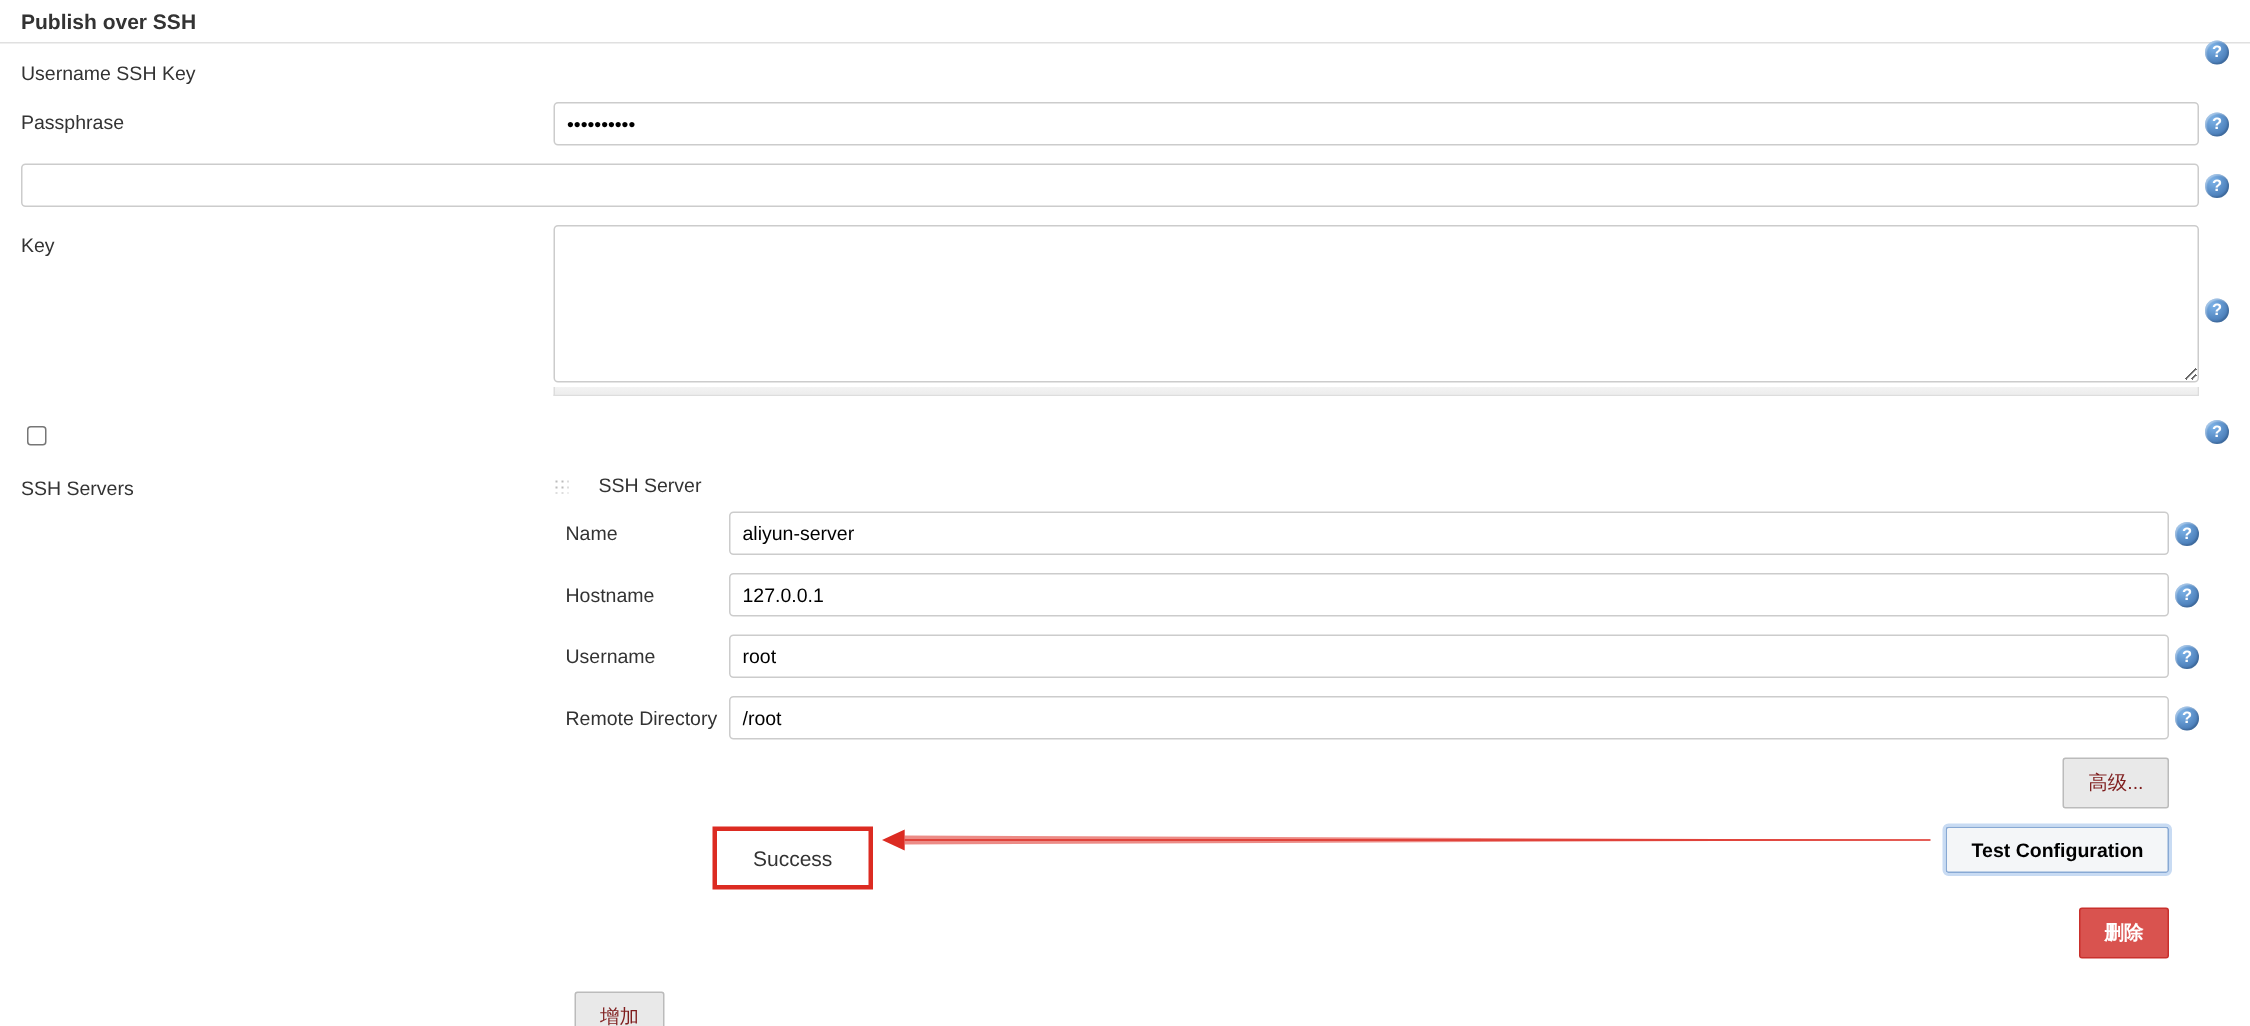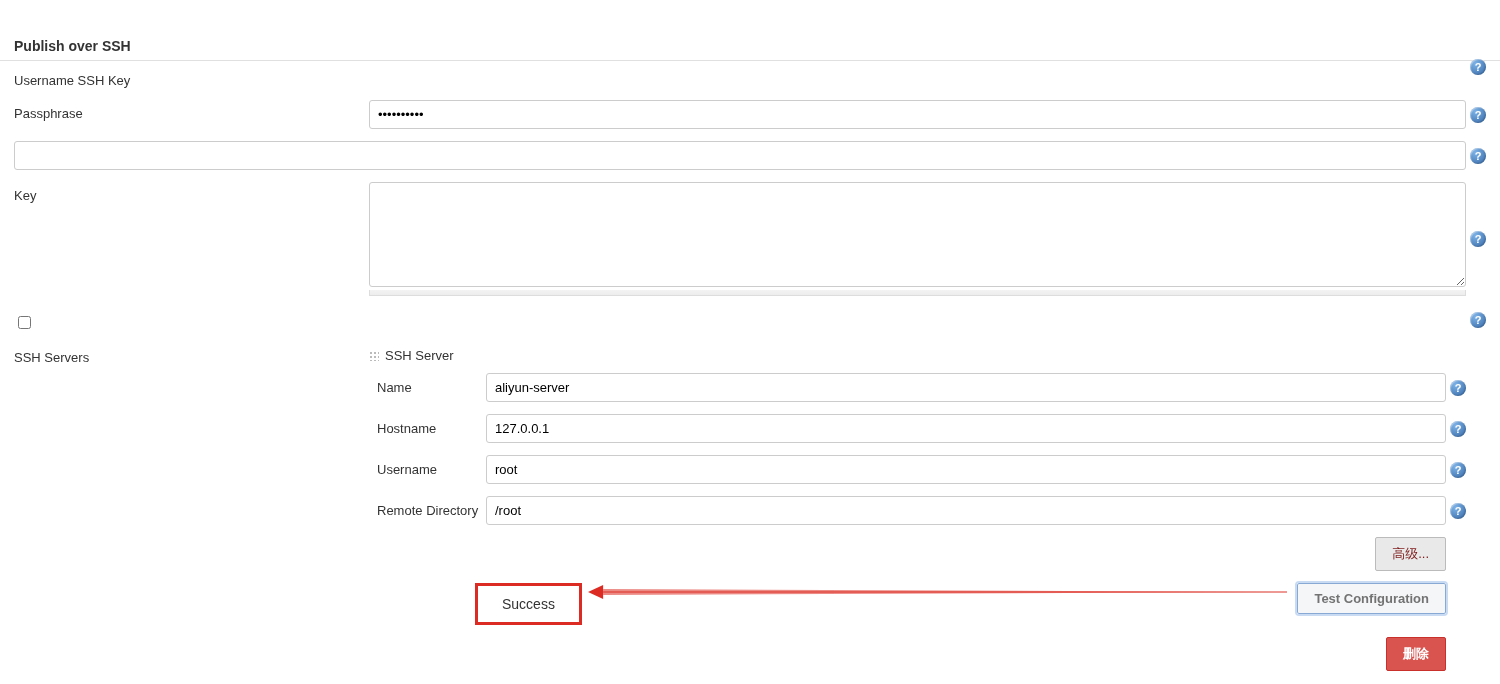--- a/index.html
+++ b/index.html
@@ -9,21 +9,20 @@
     color: #333;
     margin: 0;
     padding: 0;
     background: #fff;
   }
   .section-title {
     font-weight: bold;
     font-size: 14px;
     padding: 6px 14px;
     border-bottom: 1px solid #e0e0e0;
-    margin-top: 32px;
   }
   .form-row {
     display: flex;
     align-items: flex-start;
     padding: 6px 14px;
     position: relative;
   }
   .form-label {
     width: 355px;
     flex-shrink: 0;
@@ -76,21 +75,21 @@
     margin-top: 8px;
   }
 
   
   .nested-block {
     margin-left: 0;
   }
   .nested-header {
     display: flex;
     align-items: center;
-    gap: 6px;
+    gap: 20px;
     padding: 4px 0;
   }
   .drag-handle {
     width: 10px; height: 10px;
     background-image:
       radial-gradient(#bbb 1px, transparent 1px);
     background-size: 4px 4px;
     cursor: move;
   }
   .nested-row {
@@ -122,21 +121,21 @@
     border: 1px solid #bbb;
     background: #e9e9e9;
     color: #7f1d1d;
     cursor: pointer;
     border-radius: 2px;
   }
   .btn-test {
     background: #f4f6f8;
     border: 1px solid #88a9d4;
     font-weight: bold;
-    color: #737373;
+    color: #000000;
     outline: 2px solid #c8dbf3;
     outline-offset: 0;
   }
   .btn-danger {
     background: #d9534f;
     border: 1px solid #c9302c;
     color: #fff;
     font-weight: bold;
   }
   .bottom-add {

